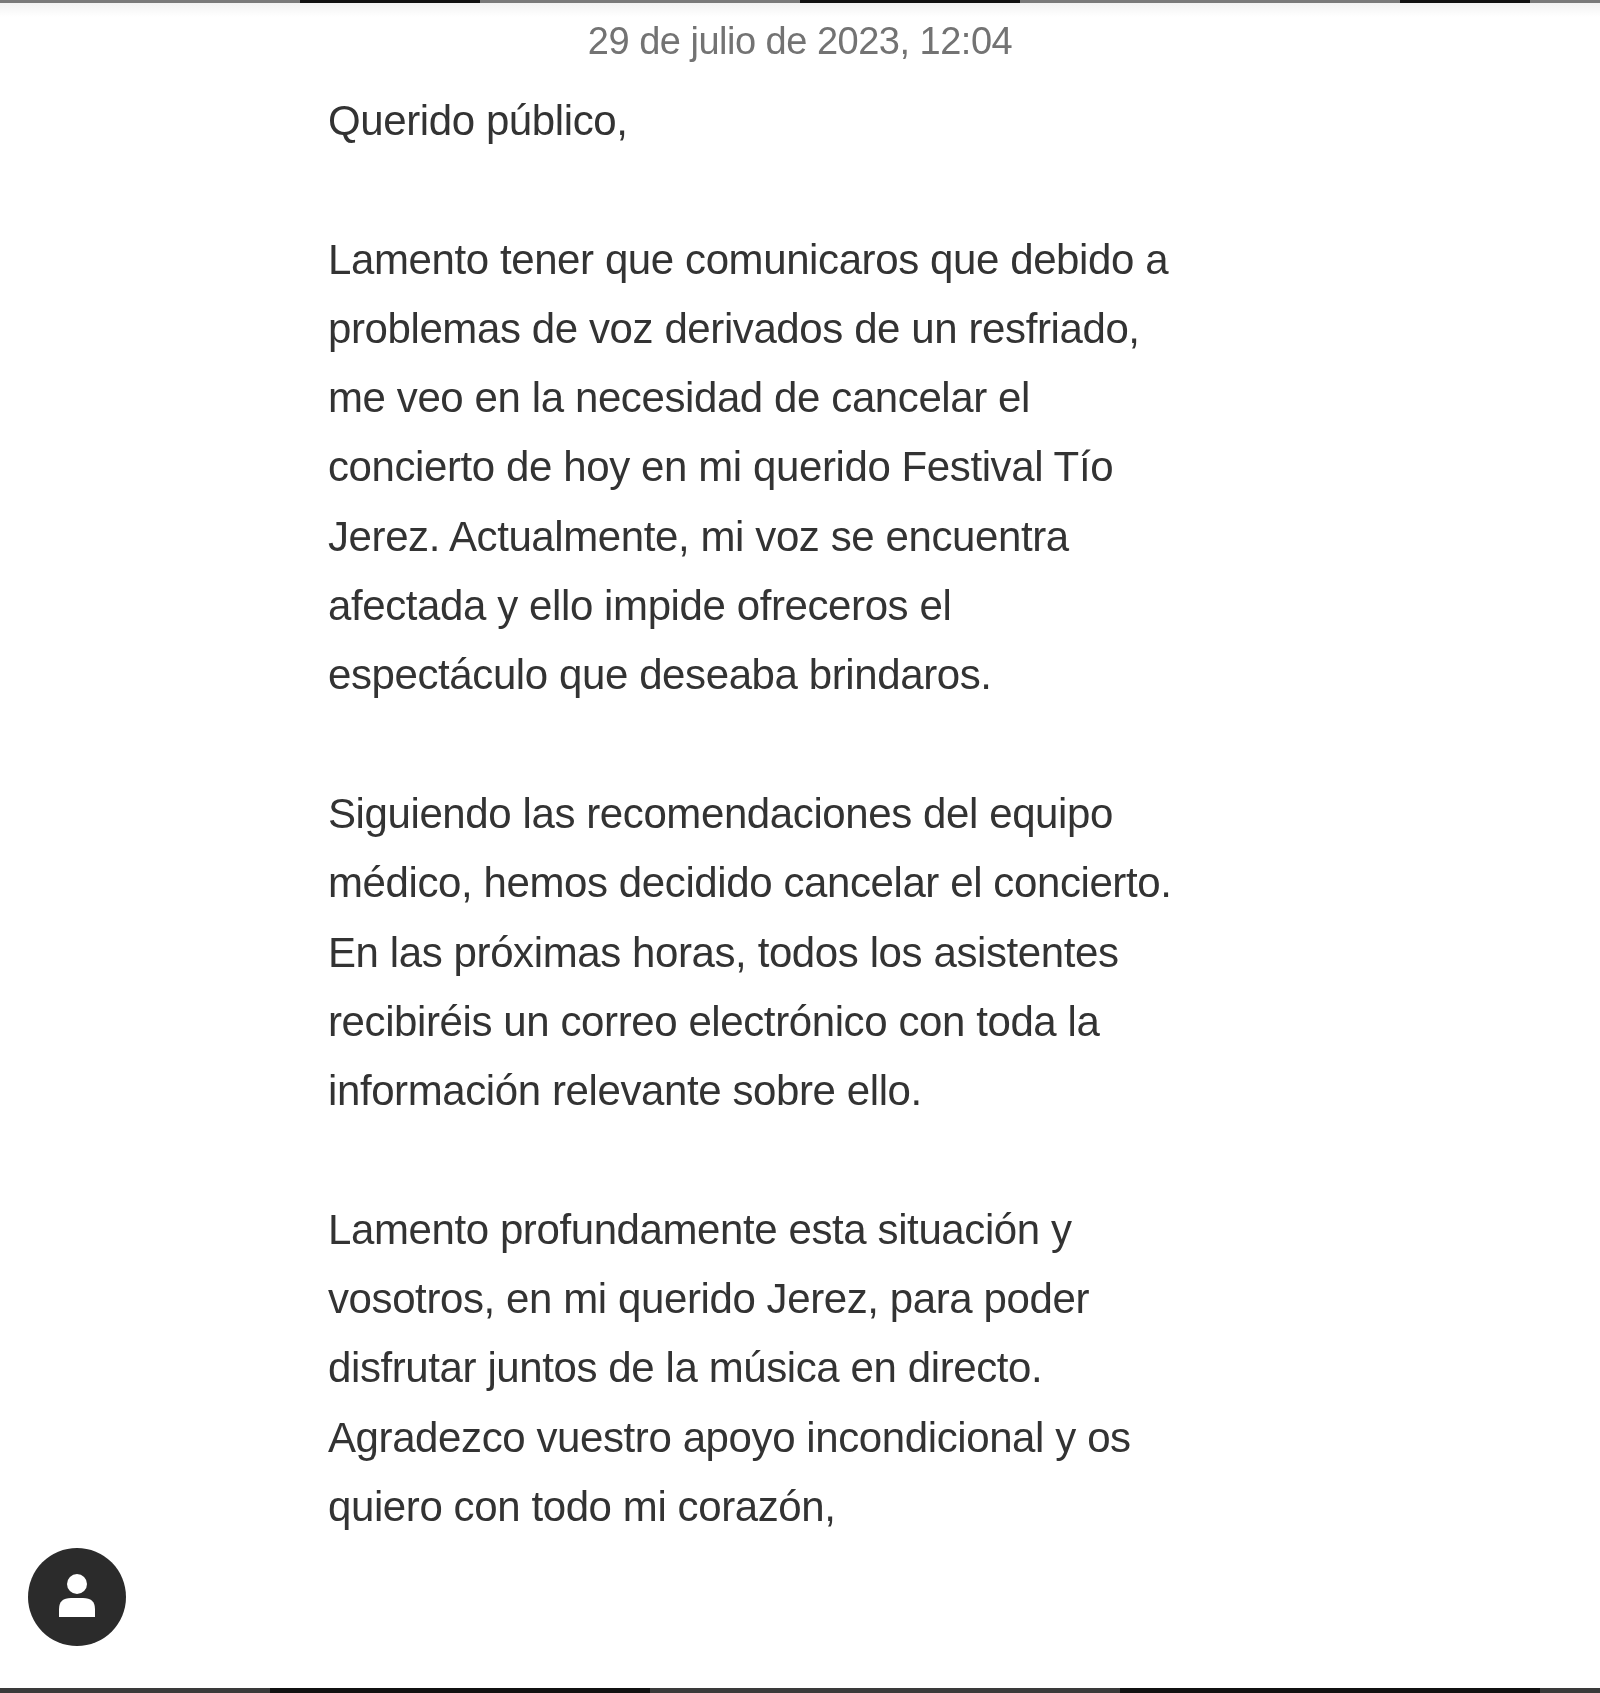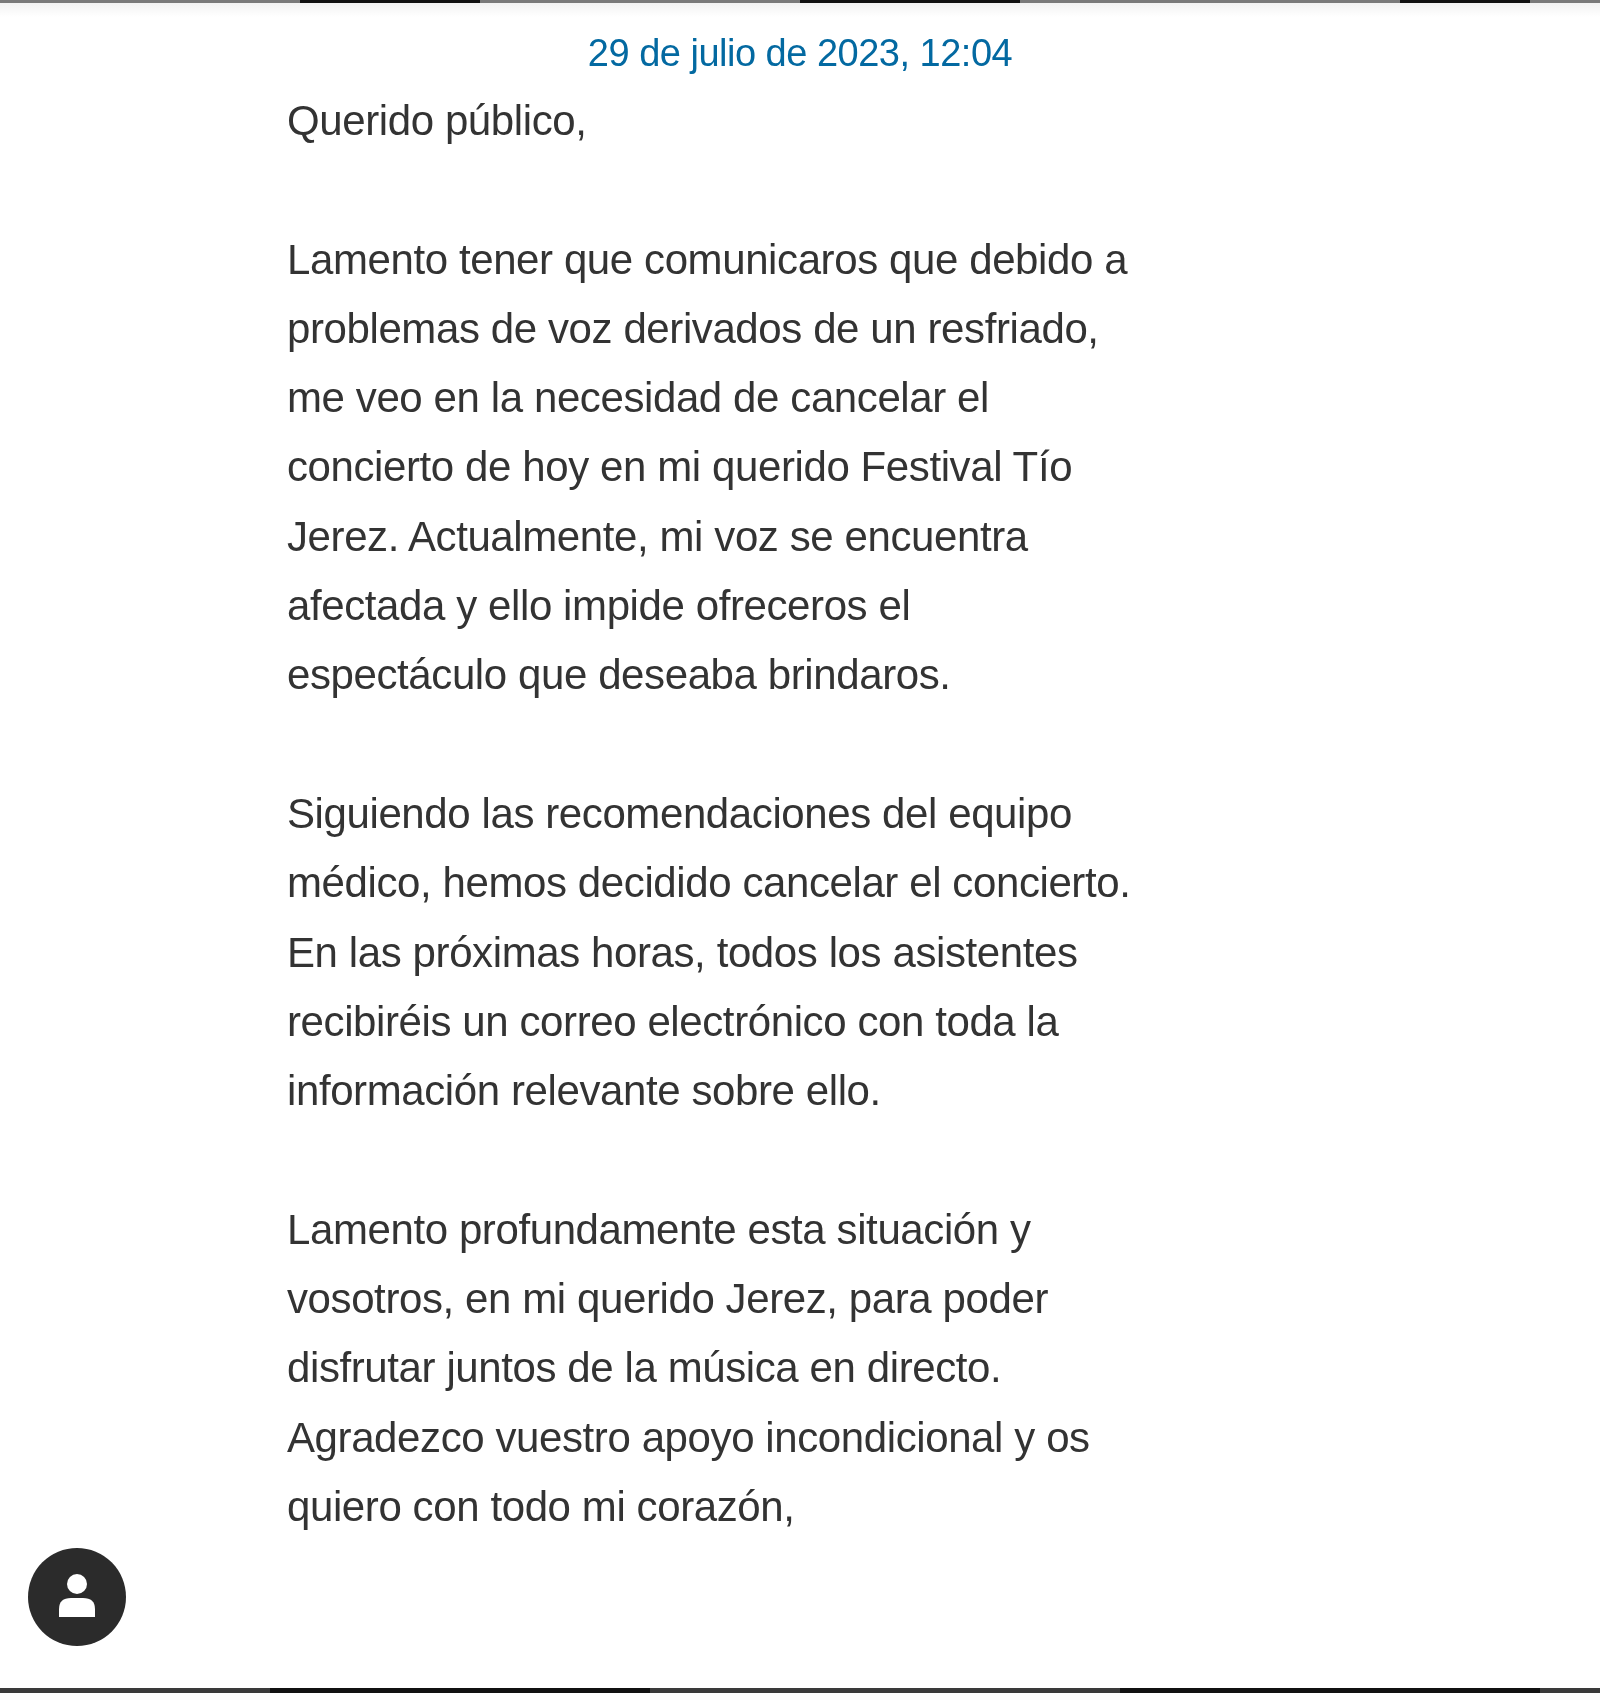--- a/index.html
+++ b/index.html
@@ -37,41 +37,42 @@
       width: 1600px; height: 5px;
       background: #3a3a3a;
     }
     .bottom-border .seg {
       position: absolute;
       bottom: 0; height: 5px;
       background: #111;
     }
     .timestamp {
       position: absolute;
-      left: 0; top: 28px;
+      left: 0; top: 16px;
       width: 1600px;
       text-align: center;
       font-size: 38px;
       line-height: 50px;
-      color: #0369a1;
+      color: #737373;
       letter-spacing: -0.5px;
     }
     .message {
       position: absolute;
       left: 287px;
       top: 86px;
       width: 1060px;
       color: #333333;
       font-size: 42px;
       line-height: 69.3px;
       letter-spacing: -0.4px;
     }
     .message .line {
       display: block;
       white-space: nowrap;
+      margin-left: 41px;
     }
     .message .blank {
       display: block;
       height: 69.3px;
     }
     .avatar {
       position: absolute;
       left: 28px;
       top: 1548px;
       width: 98px;

